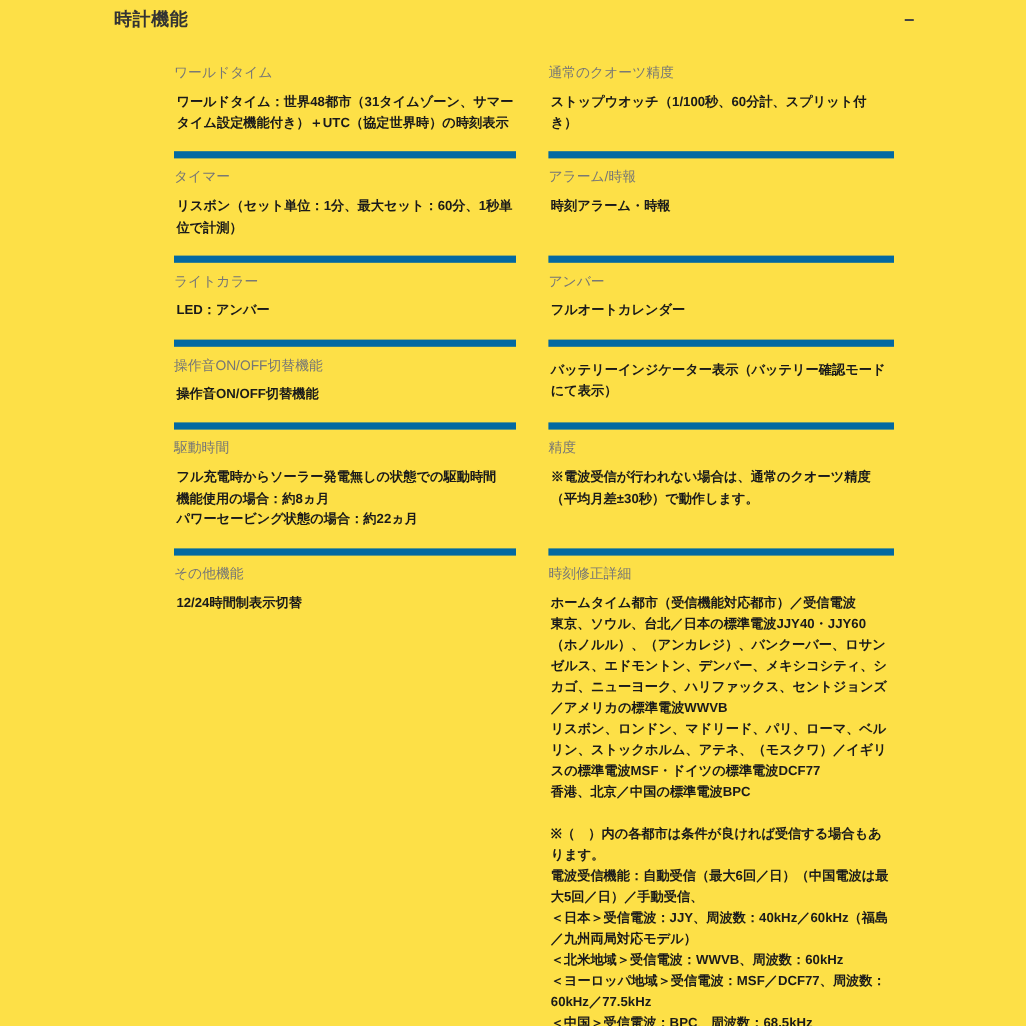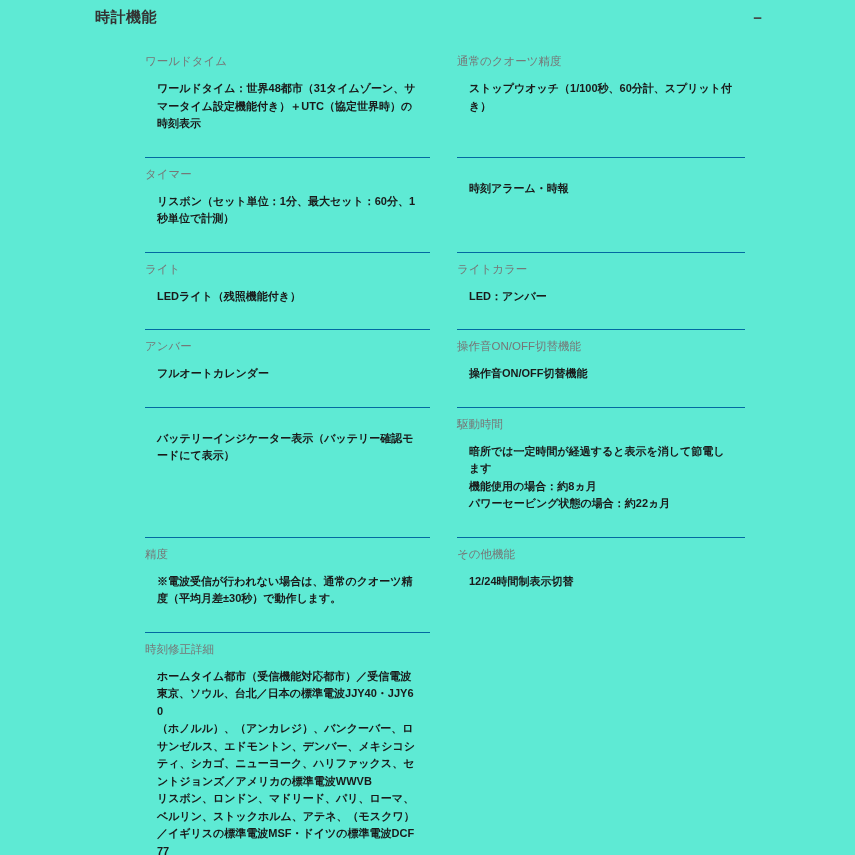--- a/index.html
+++ b/index.html
@@ -4,21 +4,21 @@
 <style>
   html, body {
     margin: 0;
     padding: 0;
     background: #ffffff;
     font-family: "Liberation Sans", sans-serif;
   }
   .page {
     width: 855px;
     height: 855px;
-    background: #5eead4;
+    background: #fde047;
     overflow: hidden;
     position: relative;
   }
   .panel {
     padding: 8px 93px 0 95px;
   }
   .panel-header {
     display: flex;
     justify-content: space-between;
     align-items: flex-start;
@@ -43,39 +43,39 @@
     cursor: pointer;
     font-family: "Liberation Sans", sans-serif;
   }
   .sections-grid {
     display: grid;
     grid-template-columns: 285px 288px;
     column-gap: 27px;
     margin: 19px 0 0 50px;
   }
   .section {
-    border-bottom: 1px solid #0369a1;
+    border-bottom: 6px solid #0369a1;
     padding: 10px 0 12px;
   }
   .section.no-divider {
     border-bottom: none;
   }
   .section-label {
     font-size: 11.5px;
     line-height: 13px;
     color: #767676;
     margin: 0 0 9px 0;
     font-weight: normal;
   }
   .section-body {
     font-size: 11px;
     line-height: 17.5px;
     font-weight: bold;
     color: #1a1a1a;
-    margin: 12px;
+    margin: 2px;
     white-space: pre-line;
     word-break: break-all;
   }
 </style>
 </head>
 <body>
 
 <div class="page">
   <div class="panel">
 
@@ -93,48 +93,45 @@
       <div class="section">
         <p class="section-label">通常のクオーツ精度</p>
         <p class="section-body">ストップウオッチ（1/100秒、60分計、スプリット付き）</p>
       </div>
 
       <div class="section">
         <p class="section-label">タイマー</p>
         <p class="section-body">リスボン（セット単位：1分、最大セット：60分、1秒単位で計測）</p>
       </div>
       <div class="section">
+        <p class="section-label">アラーム/時報</p>
         <p class="section-body">時刻アラーム・時報</p>
       </div>
 
-      <div class="section">
-        <p class="section-label">ライト</p>
-        <p class="section-body">LEDライト（残照機能付き）</p>
-      </div>
       <div class="section">
         <p class="section-label">ライトカラー</p>
         <p class="section-body">LED：アンバー</p>
       </div>
 
       <div class="section">
         <p class="section-label">アンバー</p>
         <p class="section-body">フルオートカレンダー</p>
       </div>
       <div class="section">
         <p class="section-label">操作音ON/OFF切替機能</p>
         <p class="section-body">操作音ON/OFF切替機能</p>
       </div>
 
       <div class="section">
         <p class="section-body">バッテリーインジケーター表示（バッテリー確認モードにて表示）</p>
       </div>
 
       <div class="section">
         <p class="section-label">駆動時間</p>
-        <p class="section-body">暗所では一定時間が経過すると表示を消して節電します
+        <p class="section-body">フル充電時からソーラー発電無しの状態での駆動時間
 機能使用の場合：約8ヵ月
 パワーセービング状態の場合：約22ヵ月</p>
       </div>
       <div class="section">
         <p class="section-label">精度</p>
         <p class="section-body">※電波受信が行われない場合は、通常のクオーツ精度（平均月差±30秒）で動作します。</p>
       </div>
 
       <div class="section no-divider">
         <p class="section-label">その他機能</p>

